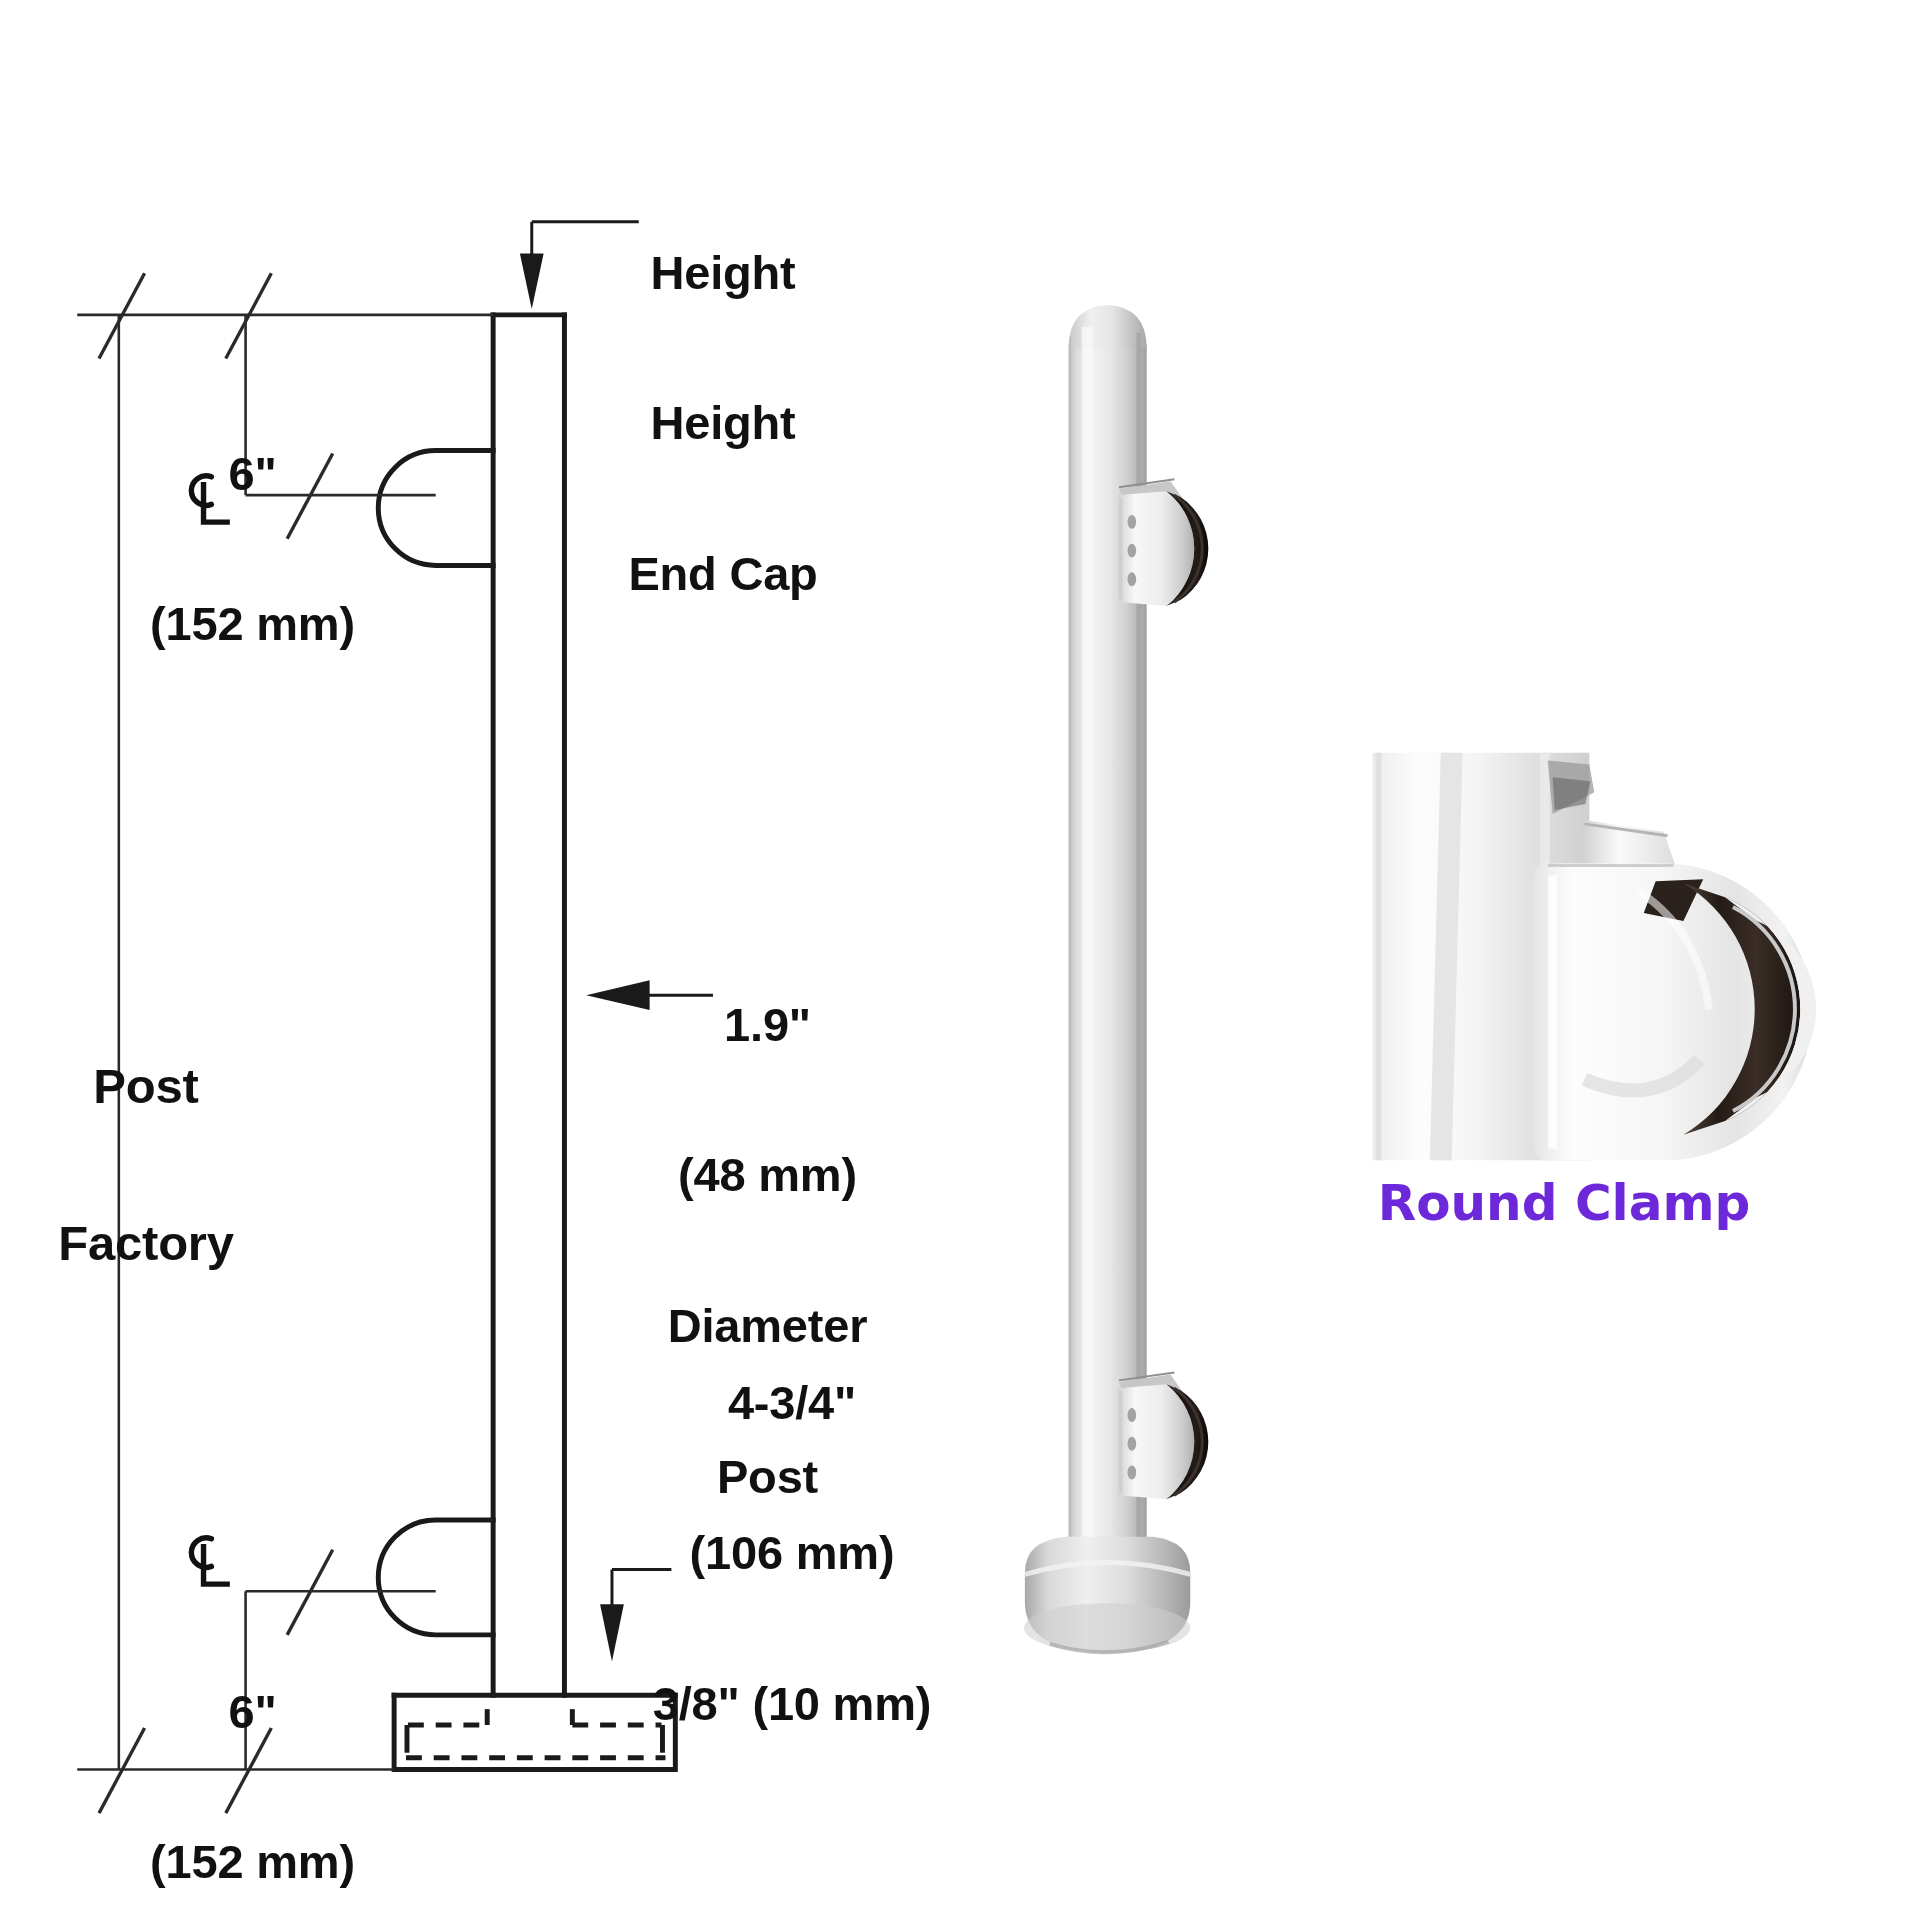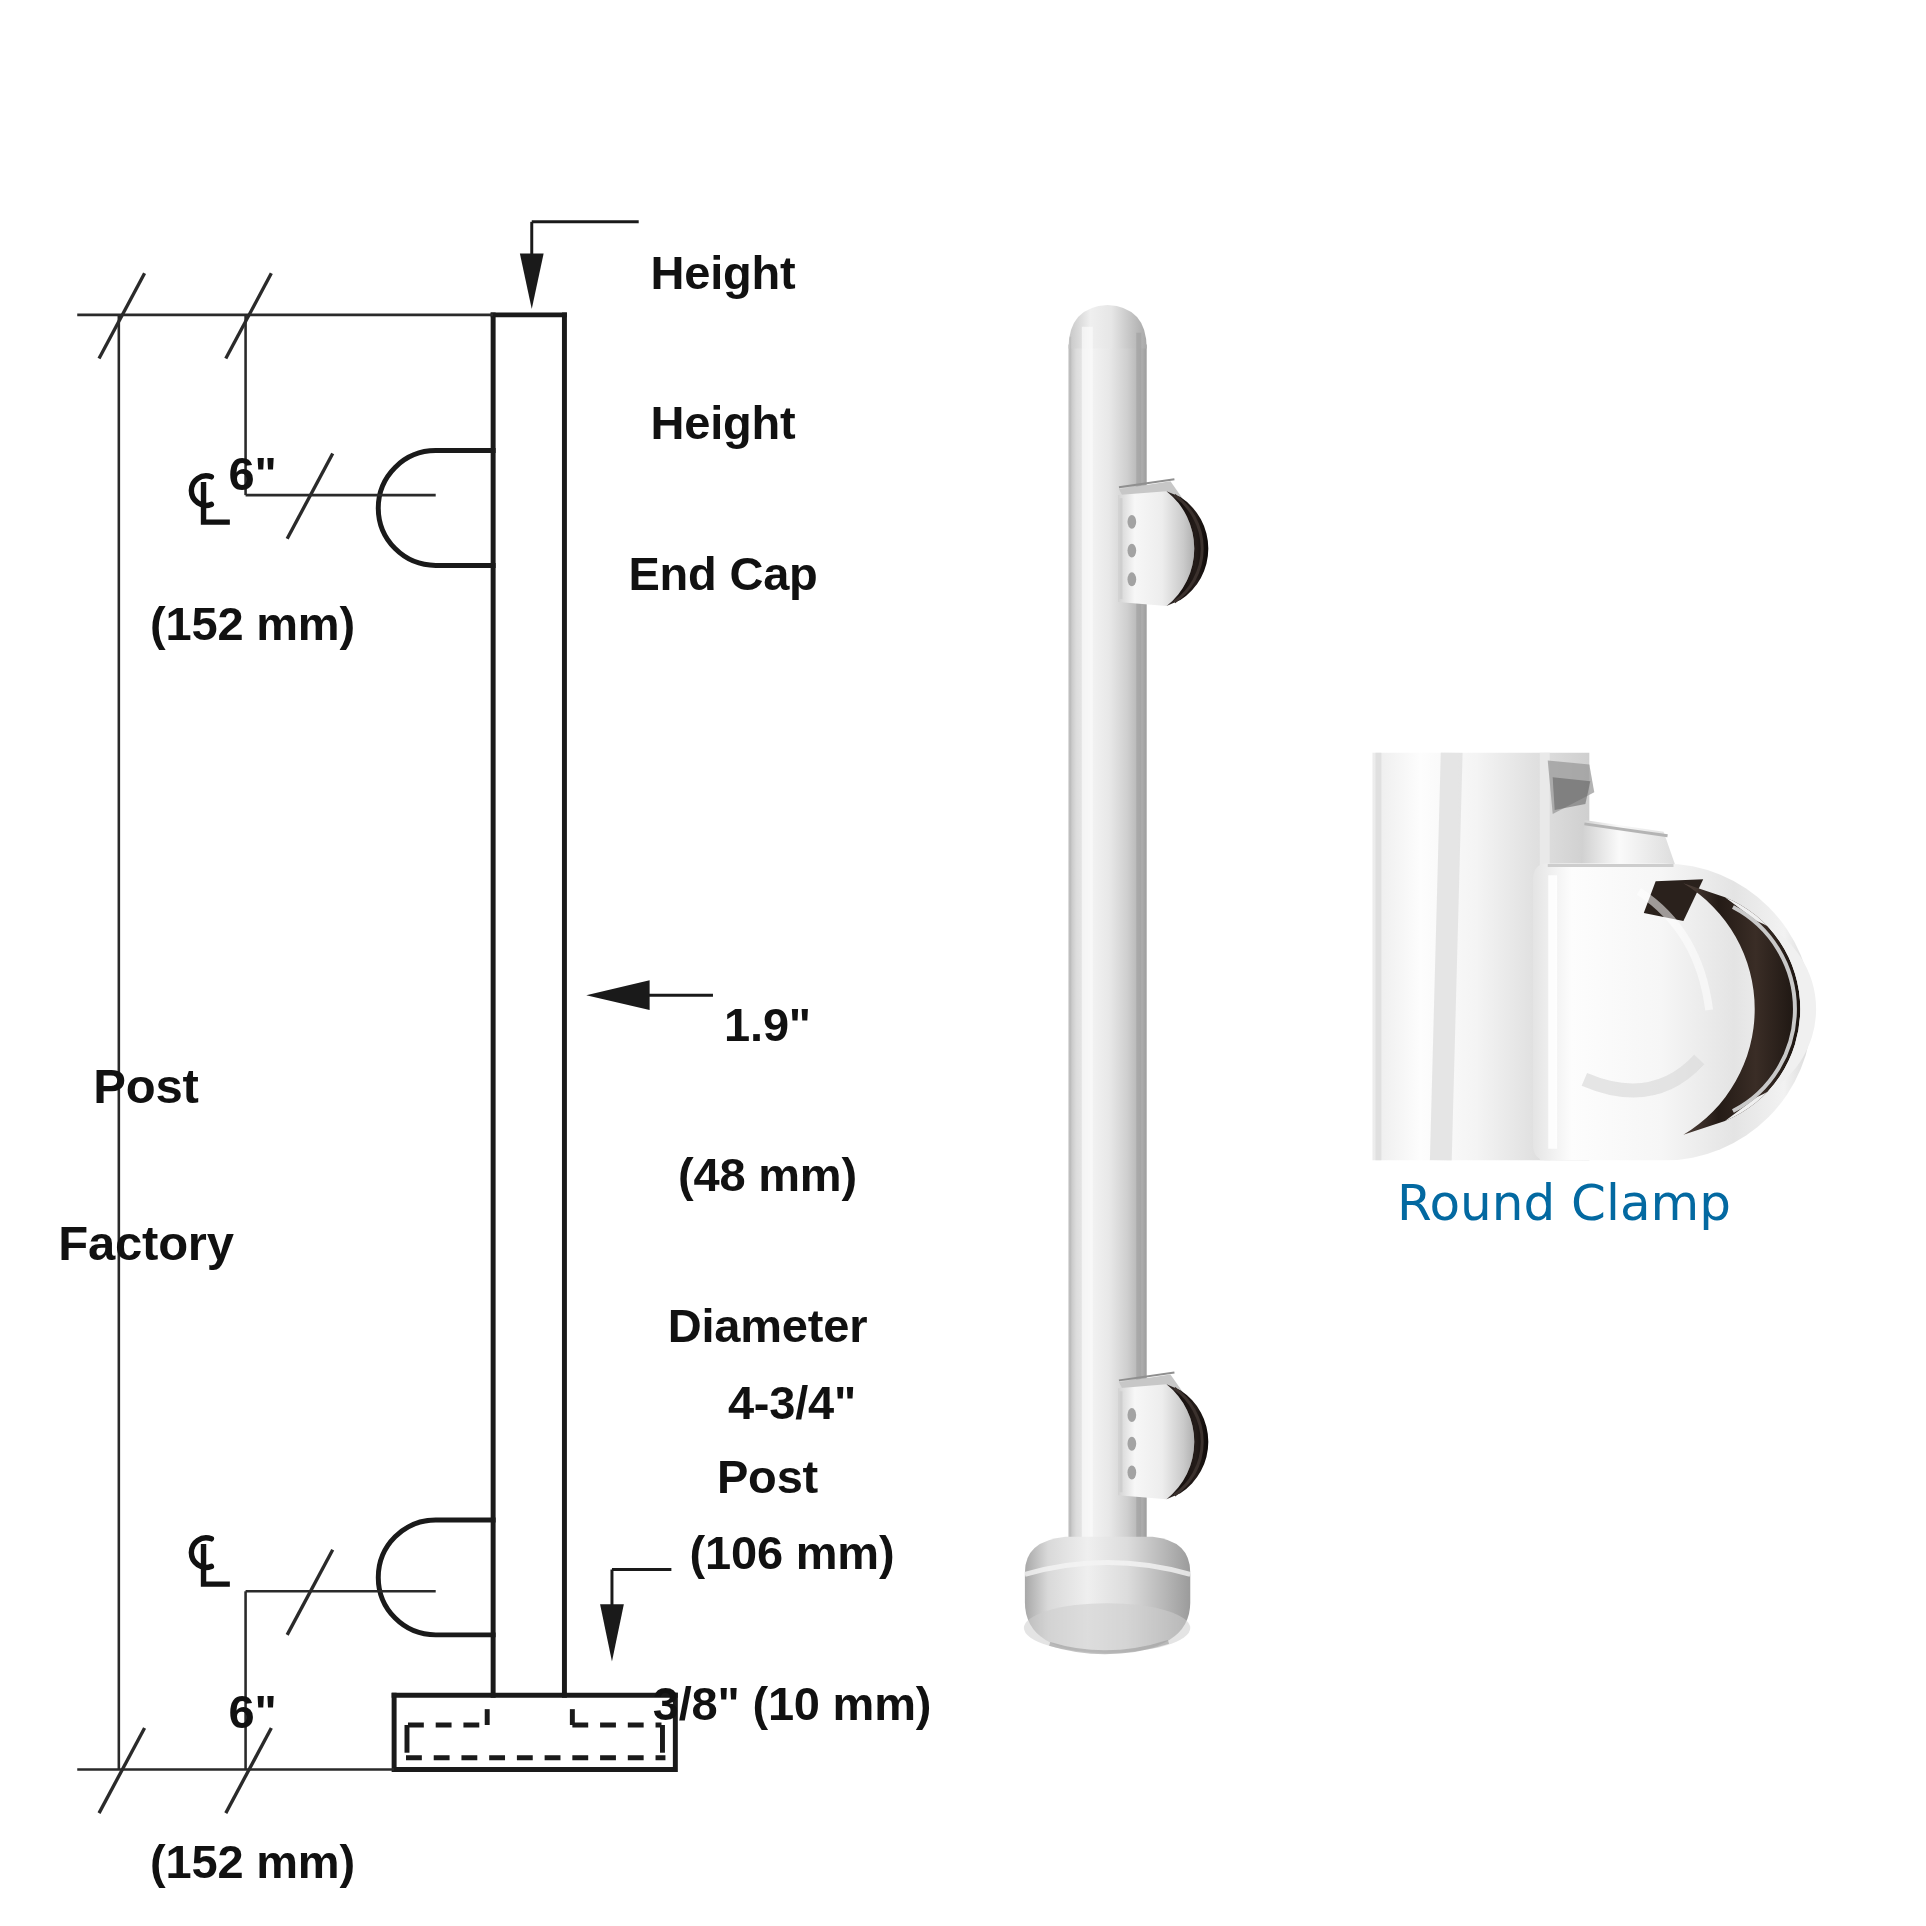--- a/index.html
+++ b/index.html
@@ -26,22 +26,22 @@
   .cl{
     position:absolute;
     width:59px;height:69px;
   }
 
   
   .layer{position:absolute;left:0;top:0;width:1927px;height:1927px;pointer-events:none;}
   .caption{
     position:absolute;
     font-family:"DejaVu Sans",sans-serif;
-    font-weight:400;
-    color:#0369a1;
+    font-weight:700;
+    color:#6d28d9;
     white-space:pre;
   }
 </style>
 </head>
 <body>
 
 <div id="stage">
 
   <svg class="layer" viewBox="0 0 1946 1946">
     <defs>

